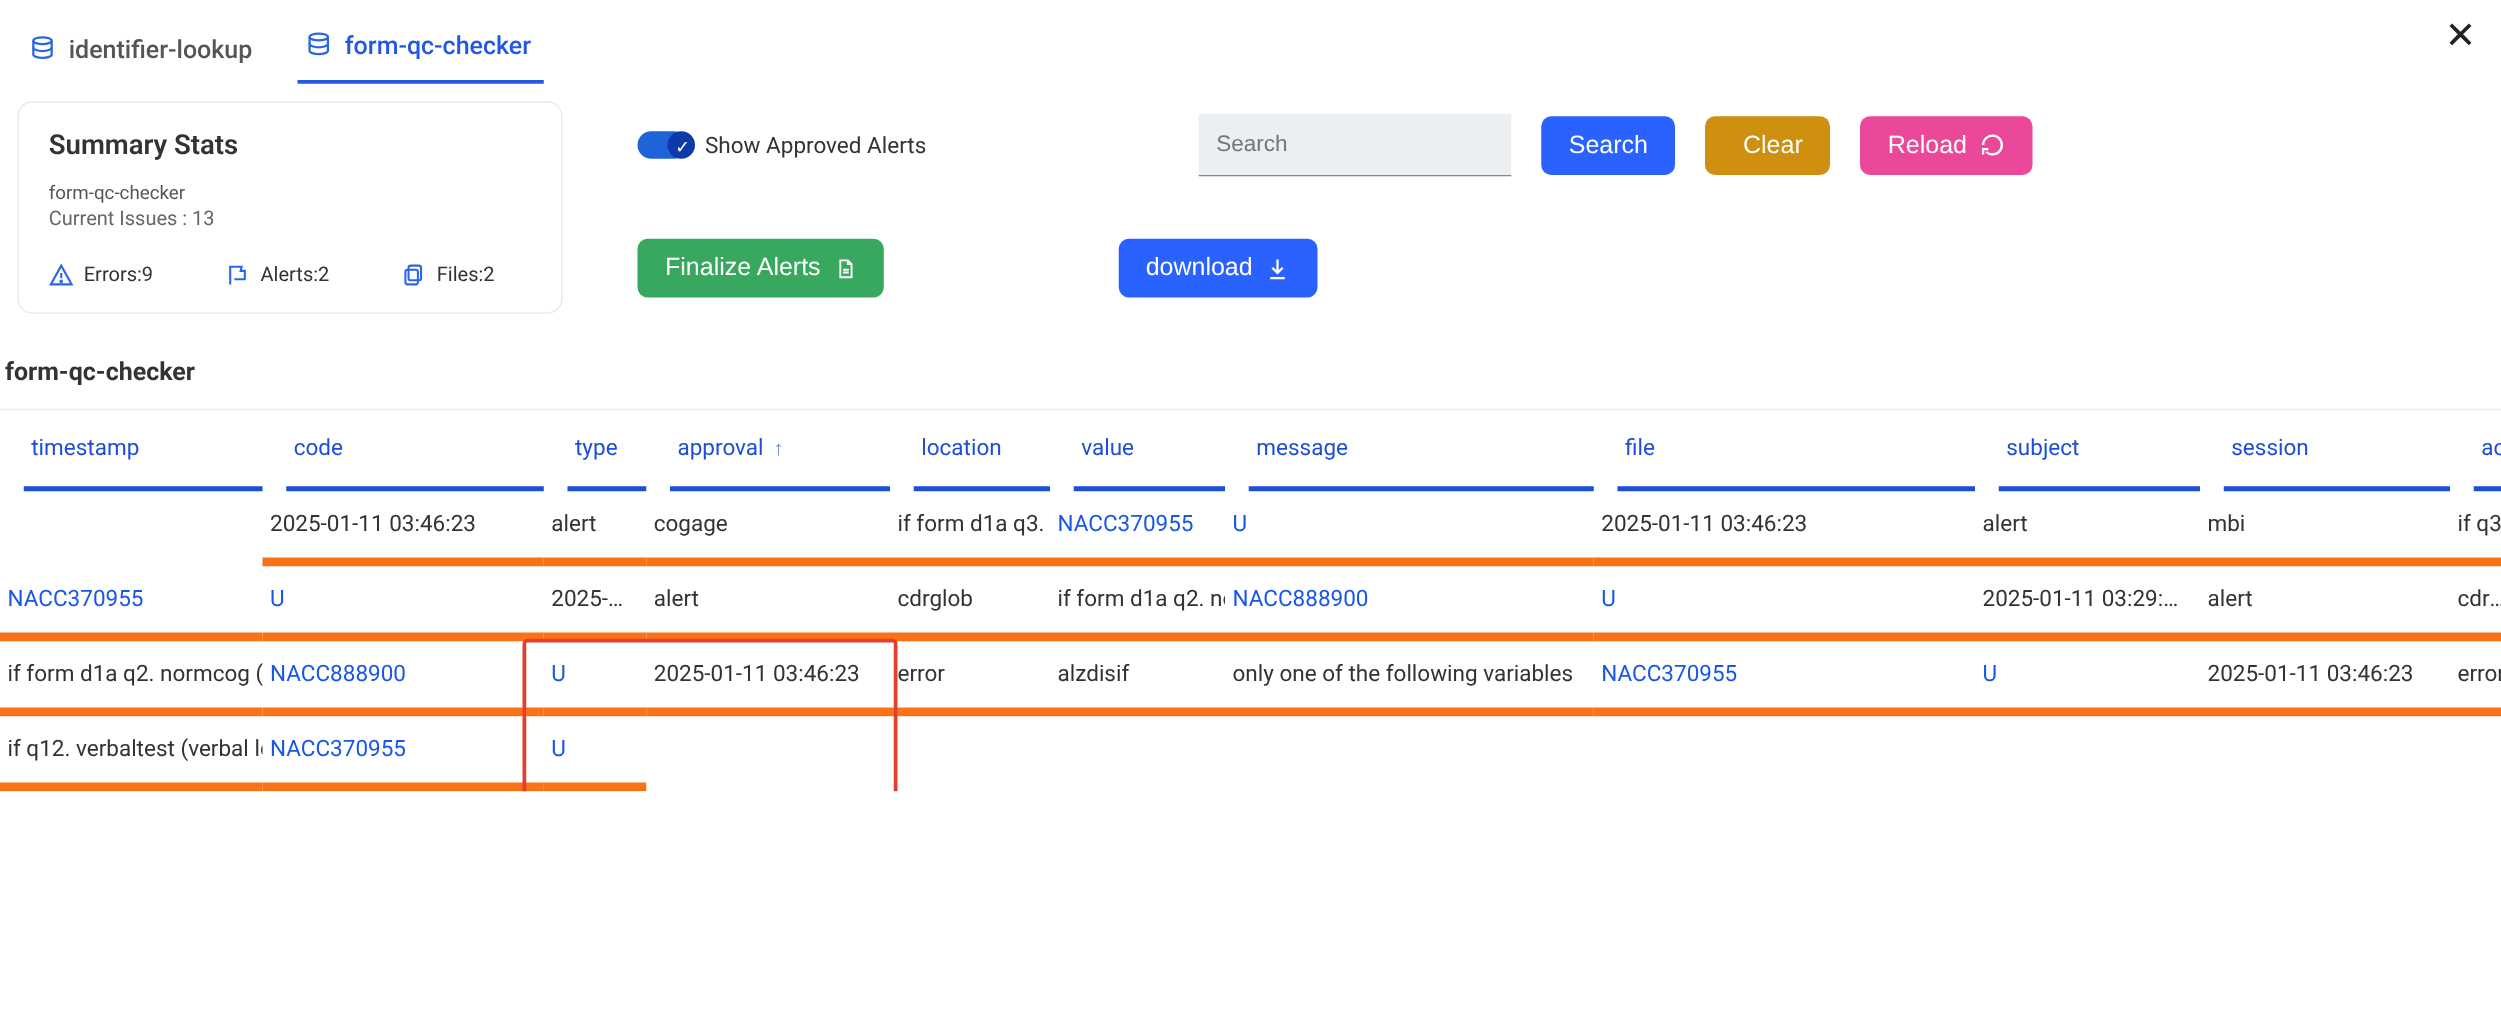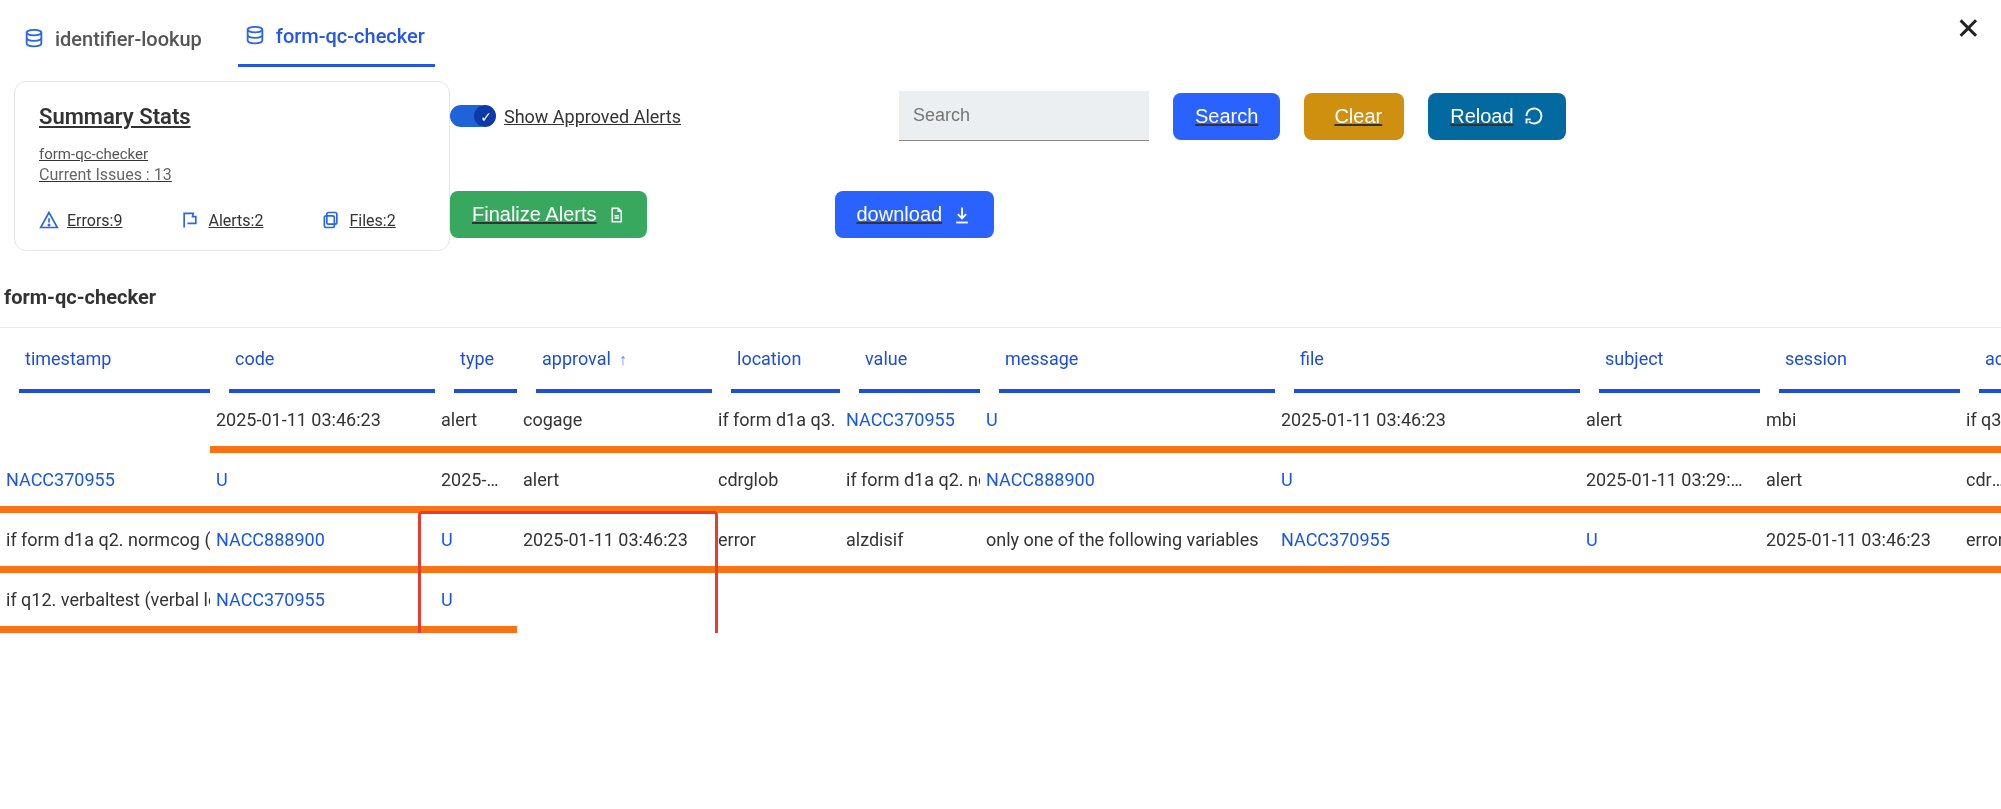--- a/index.html
+++ b/index.html
@@ -46,21 +46,21 @@
     color: #2457e6;
     border-bottom: 3px solid #2457e6;
   }
   .tab .db-icon svg { display: block; }
 
   
   .top-row {
     display: flex;
     align-items: flex-start;
     padding: 14px 10px 0 14px;
-    text-decoration: underline;
+    gap: 60px;
   }
   .summary-card {
     border: 1px solid #e3e6ea;
     border-radius: 12px;
     padding: 22px 24px 20px 24px;
     width: 436px;
   }
   .summary-card .title {
     font-size: 22px;
     font-weight: 600;
@@ -76,21 +76,21 @@
     color: #666;
     margin-bottom: 26px;
   }
   .summary-card .stats-row {
     display: flex;
     align-items: center;
     gap: 58px;
     font-size: 16px;
     color: #333;
   }
-  .stat { display: flex; align-items: center; gap: 8px; }
+  .stat { display: flex; align-items: flex-start; gap: 8px; }
   .stat svg { display: block; }
 
   .controls-area {
     display: flex;
     flex-direction: column;
     gap: 50px;
     padding-top: 10px;
   }
   .controls-row {
     display: flex;
@@ -151,21 +151,21 @@
     border: none;
     border-radius: 8px;
     padding: 12px 22px;
     font-size: 20px;
     font-weight: 500;
     color: #fff;
     cursor: pointer;
   }
   .btn.blue   { background: #2962ff; }
   .btn.amber  { background: #cf8f0f; padding-left: 30px; }
-  .btn.gray   { background: #0369a1; }
+  .btn.gray   { background: #ec4899; }
   .btn.green  { background: #37a85e; justify-content: flex-end; }
   .btn svg { display: block; }
 
   
   .section-heading {
     font-weight: 700;
     font-size: 20px;
     padding: 34px 0 18px 4px;
   }
 

